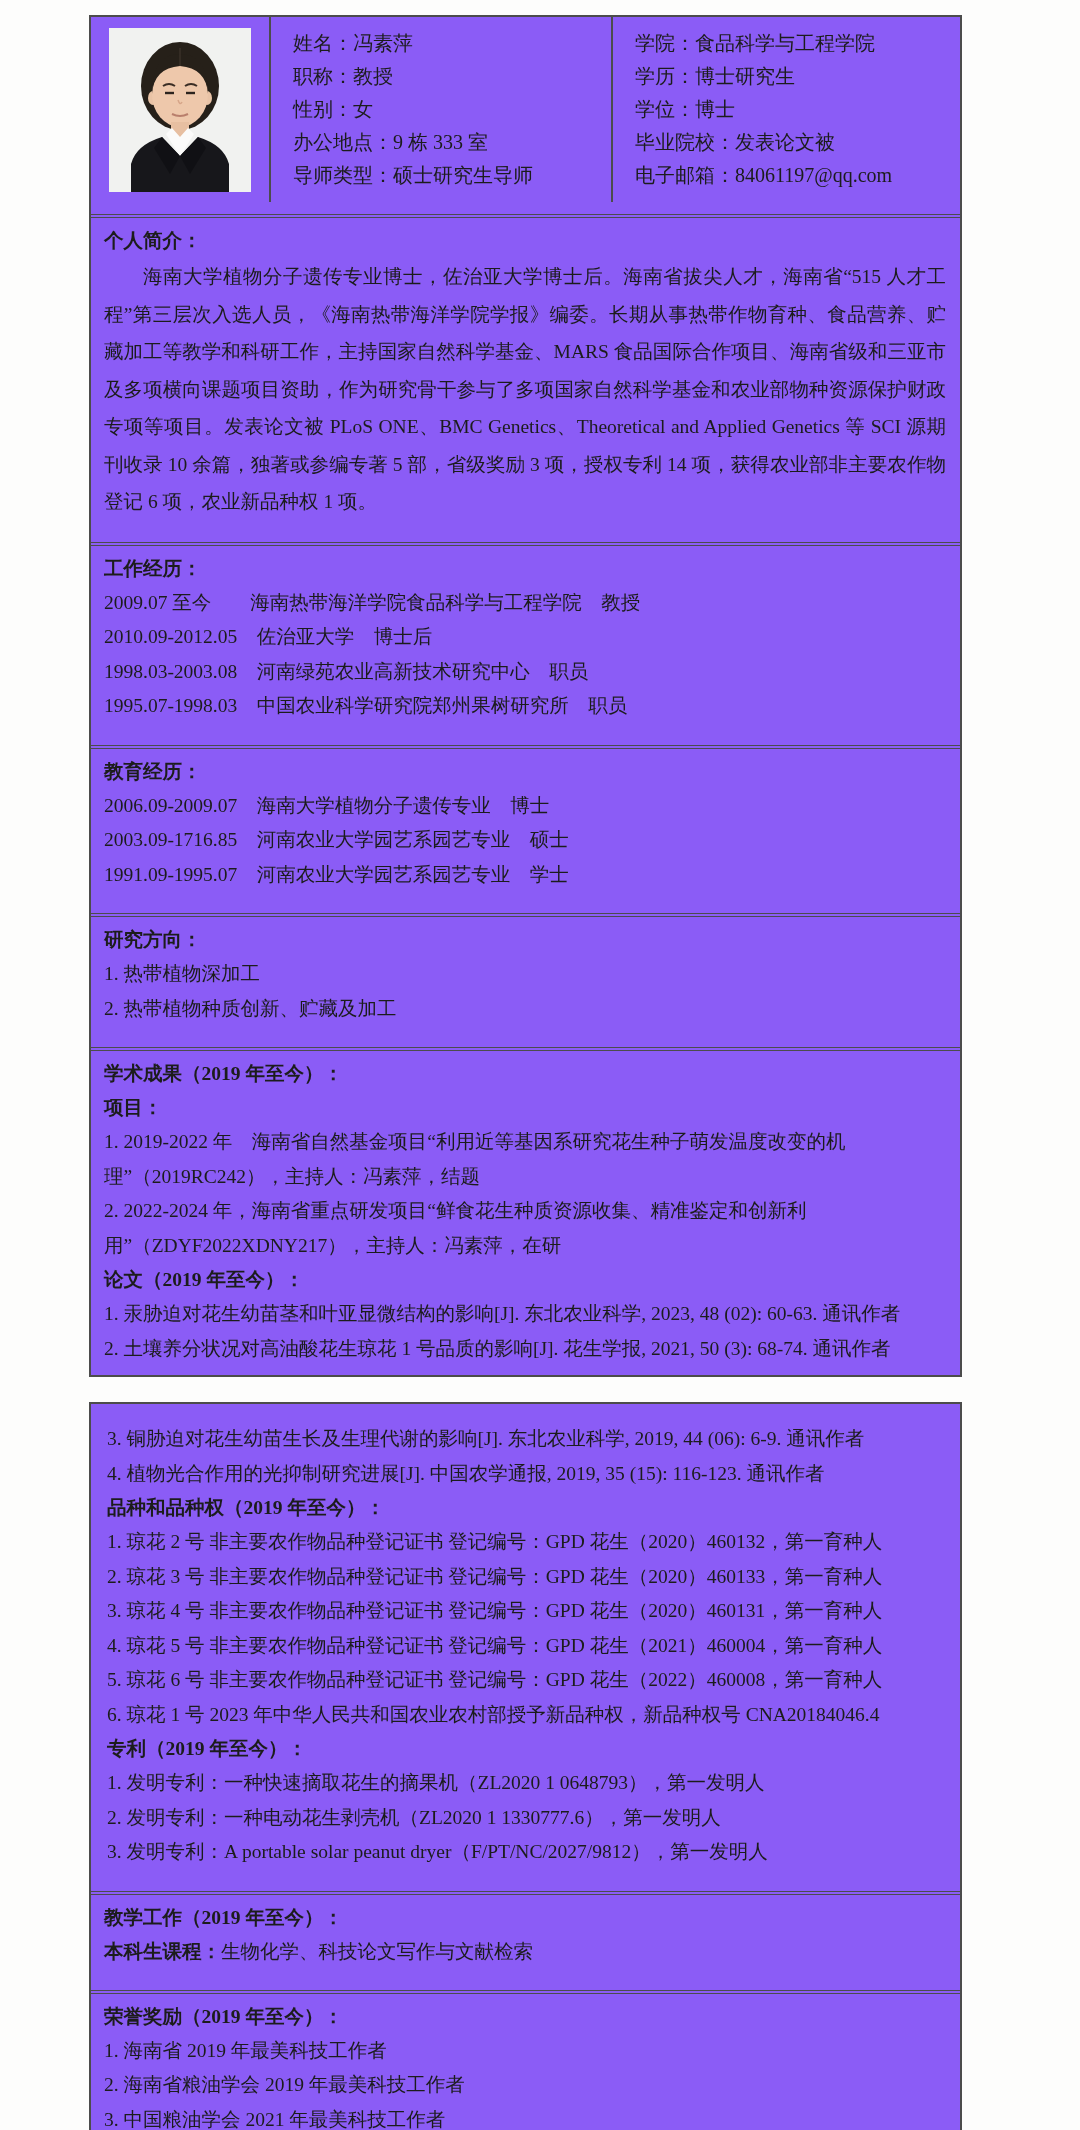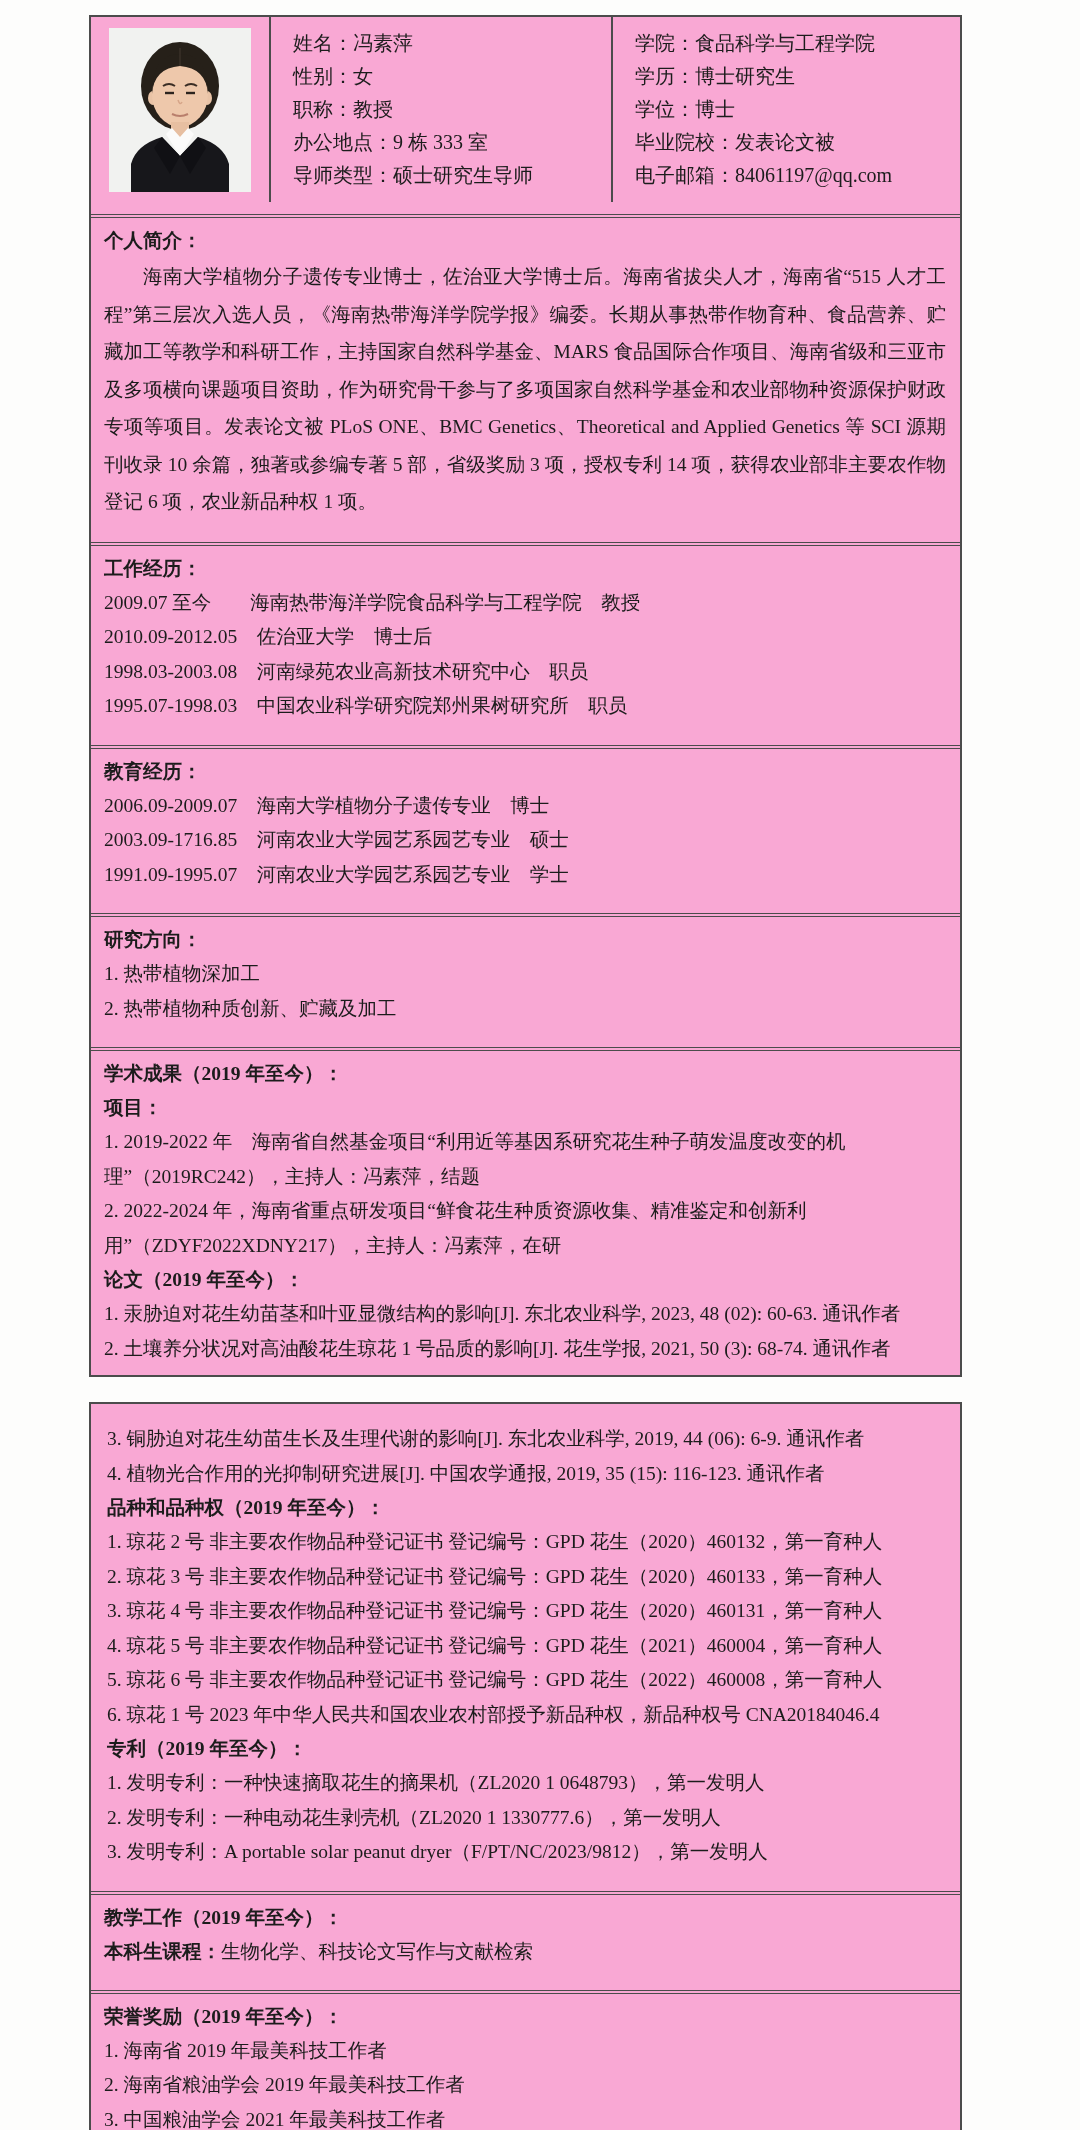--- a/index.html
+++ b/index.html
@@ -13,21 +13,21 @@
   .page {
     width: 1080px;
     min-height: 2130px;
     background: #fdfdfc;
     padding: 15px 0 14px 0;
   }
   .cv { width: 873px; margin-left: 89px; }
 
   .tblock {
     border: 2px solid var(--border, #4c4c4c);
-    background: #f9a8d4;
+    background: #8b5cf6;
   }
   .pgap { height: 25px; background: transparent; }
 
   
   .header-row { display: flex; align-items: stretch; }
   .photo-cell {
     width: 180px;
     border-right: 2px solid var(--border, #4c4c4c);
     display: flex; align-items: center; justify-content: center;
     padding: 7px 6px;
@@ -81,22 +81,22 @@
             <rect x="62" y="94" width="18" height="18" fill="#e7bfa1"></rect>
             <path d="M22 164 L22 136 Q27 117 53 109 L71 128 L89 109 Q115 117 120 136 L120 164 Z" fill="#17171b"></path>
             <path d="M57 106 L71 128 L85 106 L79 100 L71 109 L63 100 Z" fill="#fbfbfa"></path>
             <path d="M53 109 L71 128 L61 146 L45 120 Z" fill="#101014"></path>
             <path d="M89 109 L71 128 L81 146 L97 120 Z" fill="#101014"></path>
           </svg>
         </div>
 
         <div class="info-cell info-left">
           <div class="field"><span>姓名：</span><span>冯素萍</span></div>
+          <div class="field"><span>职称：</span><span>教授</span></div>
           <div class="field"><span>性别：</span><span>女</span></div>
-          <div class="field"><span>职称：</span><span>教授</span></div>
           <div class="field"><span>办公地点：</span><span>9 栋 333 室</span></div>
           <div class="field"><span>导师类型：</span><span>硕士研究生导师</span></div>
         </div>
 
         <div class="info-cell info-right">
           <div class="field"><span>学院：</span><span>食品科学与工程学院</span></div>
           <div class="field"><span>学历：</span><span>博士研究生</span></div>
           <div class="field"><span>学位：</span><span>博士</span></div>
           <div class="field"><span>毕业院校：</span><span>发表论文被</span></div>
           <div class="field"><span>电子邮箱：</span><span>84061197@qq.com</span></div>
@@ -146,21 +146,21 @@
             <div class="rh">品种和品种权（2019 年至今）：</div>
             <div class="rline">1. 琼花 2 号 非主要农作物品种登记证书 登记编号：GPD 花生（2020）460132，第一育种人</div>
             <div class="rline">2. 琼花 3 号 非主要农作物品种登记证书 登记编号：GPD 花生（2020）460133，第一育种人</div>
             <div class="rline">3. 琼花 4 号 非主要农作物品种登记证书 登记编号：GPD 花生（2020）460131，第一育种人</div>
             <div class="rline">4. 琼花 5 号 非主要农作物品种登记证书 登记编号：GPD 花生（2021）460004，第一育种人</div>
             <div class="rline">5. 琼花 6 号 非主要农作物品种登记证书 登记编号：GPD 花生（2022）460008，第一育种人</div>
             <div class="rline">6. 琼花 1 号 2023 年中华人民共和国农业农村部授予新品种权，新品种权号 CNA20184046.4</div>
             <div class="rh">专利（2019 年至今）：</div>
             <div class="rline">1. 发明专利：一种快速摘取花生的摘果机（ZL2020 1 0648793），第一发明人</div>
             <div class="rline">2. 发明专利：一种电动花生剥壳机（ZL2020 1 1330777.6），第一发明人</div>
-            <div class="rline">3. 发明专利：A portable solar peanut dryer（F/PT/NC/2023/9812），第一发明人</div>
+            <div class="rline">3. 发明专利：A portable solar peanut dryer（F/PT/NC/2027/9812），第一发明人</div>
           </div>
           <div class="sect">
             <div class="rh">教学工作（2019 年至今）：</div>
             <div class="rl"><span class="bold">本科生课程：</span><span>生物化学、科技论文写作与文献检索</span></div>
           </div>
           <div class="sect">
             <div class="rh">荣誉奖励（2019 年至今）：</div>
             <div class="rline">1. 海南省 2019 年最美科技工作者</div>
             <div class="rline">2. 海南省粮油学会 2019 年最美科技工作者</div>
             <div class="rline">3. 中国粮油学会 2021 年最美科技工作者</div>

